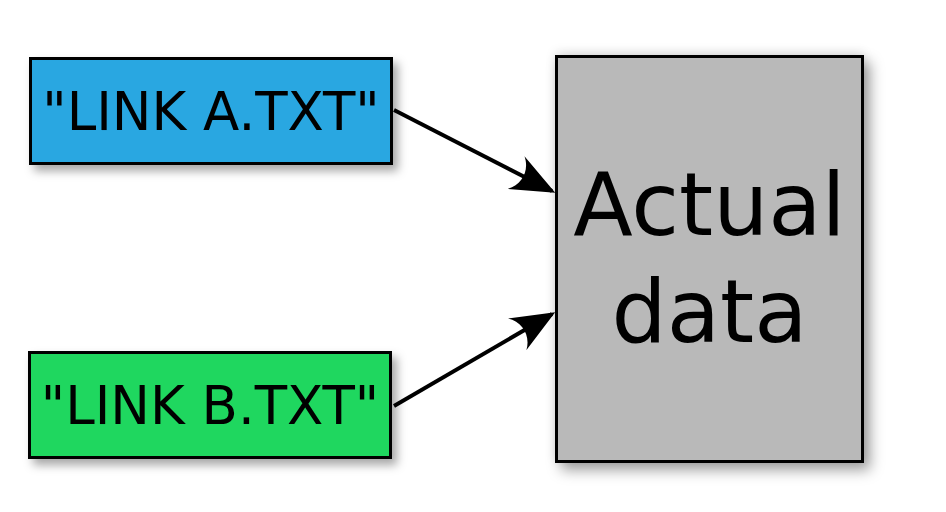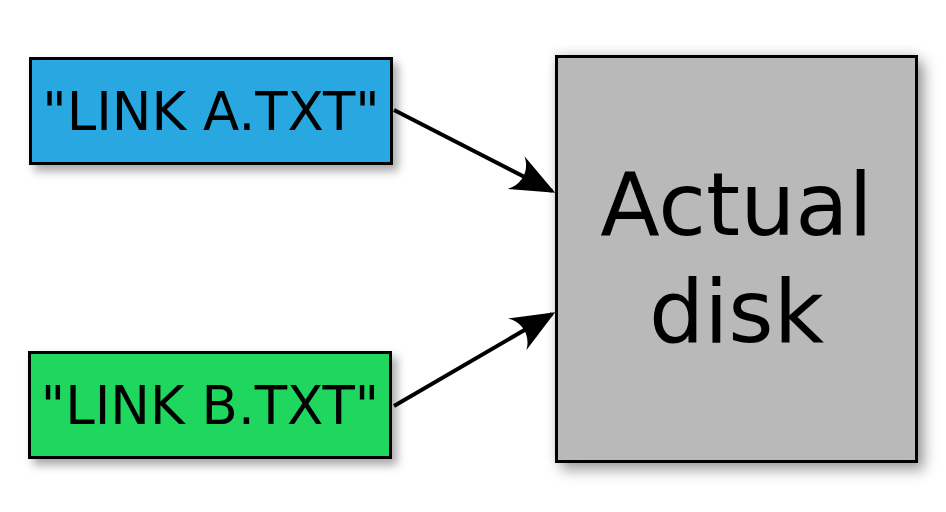--- a/index.html
+++ b/index.html
@@ -39,21 +39,21 @@
     font-size: 53px;
     line-height: 1;
     box-shadow: 5px 6px 9px rgba(0,0,0,0.35);
     white-space: nowrap;
   }
   .node-link-a { left: 29px; top: 57px; }
   .node-link-b { left: 28px; top: 351px; }
   .data-node {
     left: 555px;
     top: 55px;
-    width: 363px;
+    width: 309px;
     height: 408px;
     font-size: 87px;
     line-height: 107px;
     flex-direction: column;
     box-shadow: 6px 7px 13px rgba(0,0,0,0.38), 0 -3px 10px rgba(0,0,0,0.10);
   }
   .data-node .line {
     display: block;
   }
 </style>
@@ -75,16 +75,16 @@
   <div class="node link-node node-link-a" style="background-color: rgb(41, 167, 225);">
     <span>"LINK A.TXT"</span>
   </div>
 
   <div class="node link-node node-link-b" style="background-color: rgb(31, 215, 95);">
     <span>"LINK B.TXT"</span>
   </div>
 
   <div class="node data-node" style="background-color: rgb(185, 185, 185);">
     <span class="line">Actual</span>
-    <span class="line">disk</span>
+    <span class="line">data</span>
   </div>
 
 </div>
 
 </body></html>

